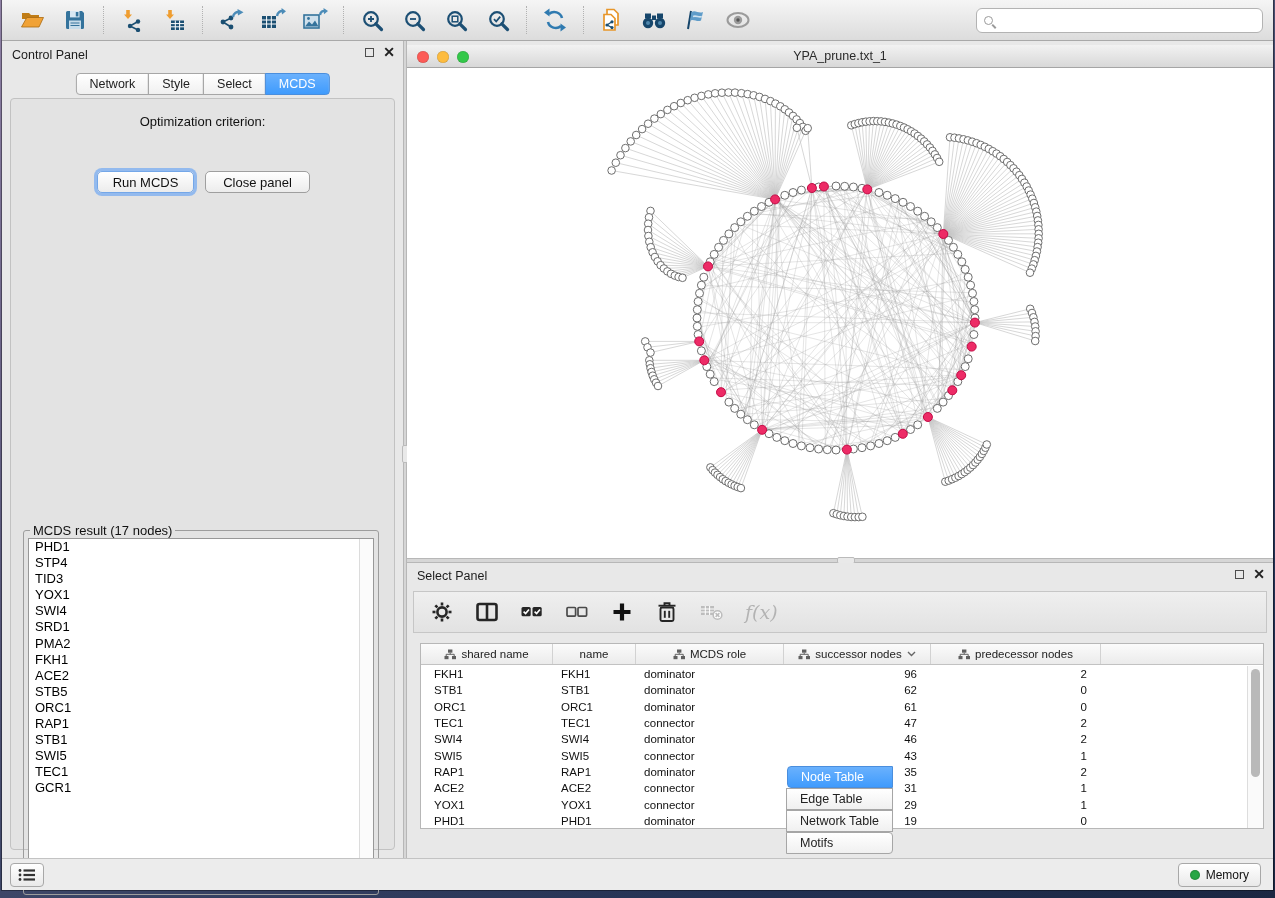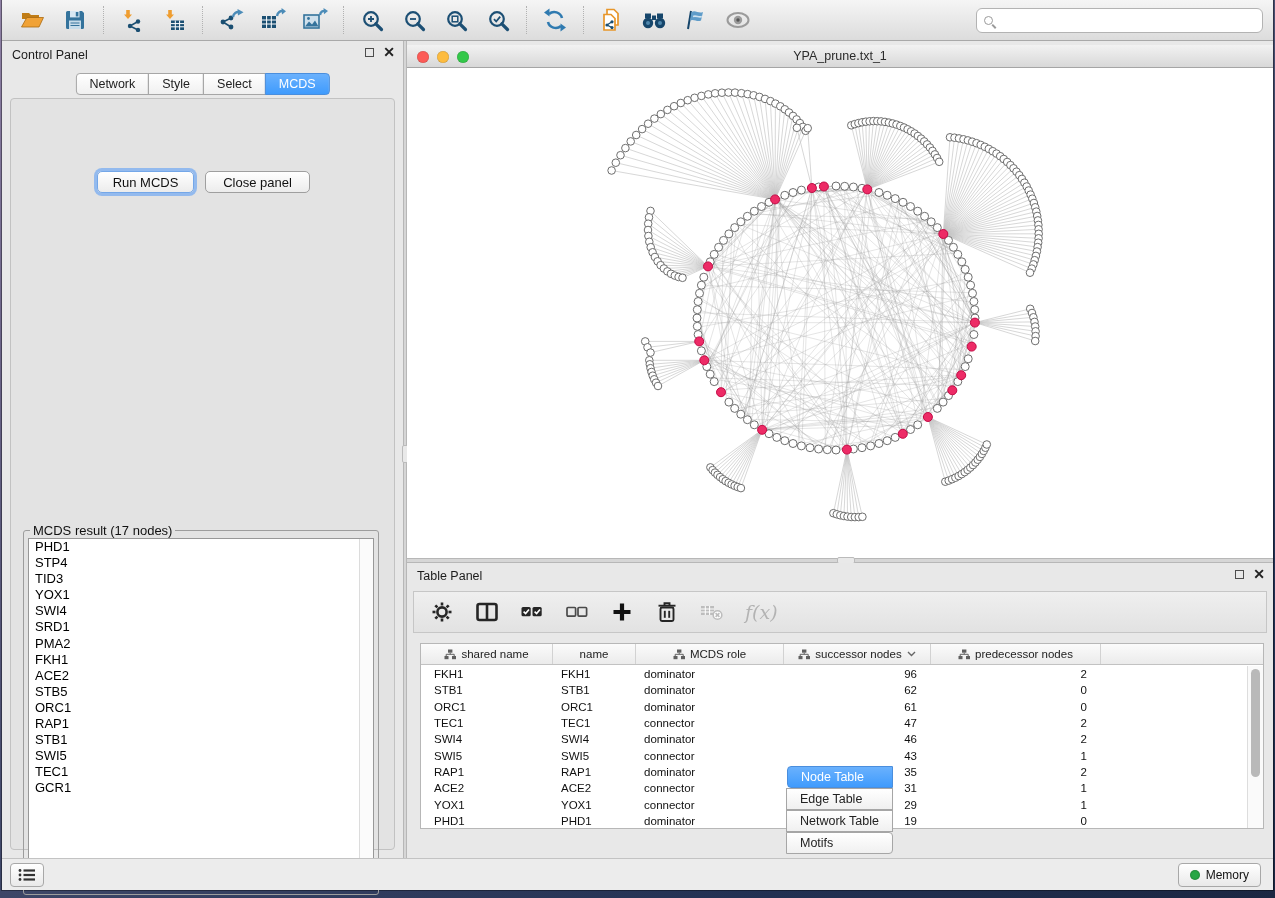--- a/index.html
+++ b/index.html
@@ -314,20 +314,21 @@
           <span class="close-x">✕</span>
         </span>
       </div>
       <div class="cp-tabs">
         <div class="seg-tab">Network</div>
         <div class="seg-tab">Style</div>
         <div class="seg-tab">Select</div>
         <div class="seg-tab active">MCDS</div>
       </div>
       <div class="cp-content">
+        <div class="opt-label">Optimization criterion:</div>
         <div class="cp-buttons">
           <button class="btn run">Run MCDS</button>
           <button class="btn closep">Close panel</button>
         </div>
         <fieldset class="mcds-fieldset">
           <legend>MCDS result (17 nodes)</legend>
           <div class="mcds-list">
             <div class="mcds-scroll"></div>
           <div class="mcds-item">PHD1</div>
               <div class="mcds-item">STP4</div>
@@ -1099,21 +1100,21 @@
               <circle cx="292.2" cy="273.4" r="4.5"></circle>
               <circle cx="301.0" cy="198.4" r="4.5"></circle>
             </g>
           </svg>
       </div>
       <div class="hsplit">
           <span class="grab"></span>
         </div>
 
       <div class="table-panel">
-        <span class="tp-title">Table Panel</span>
+        <span class="tp-title">Select Panel</span>
         <span class="panel-btns" style="top:6px;">
           <span class="float-box"></span>
           <span class="close-x">✕</span>
         </span>
         <div class="tp-toolbar">
           <span class="tpi">
             <svg class="icon" width="22" height="22" viewBox="0 0 22 22">
               <circle cx="11" cy="11" r="4.6" fill="none" stroke="#262626" stroke-width="2.6"></circle>
               <g stroke="#262626" stroke-width="2.6">
                 <line x1="11" y1="1.5" x2="11" y2="4.5"></line>

